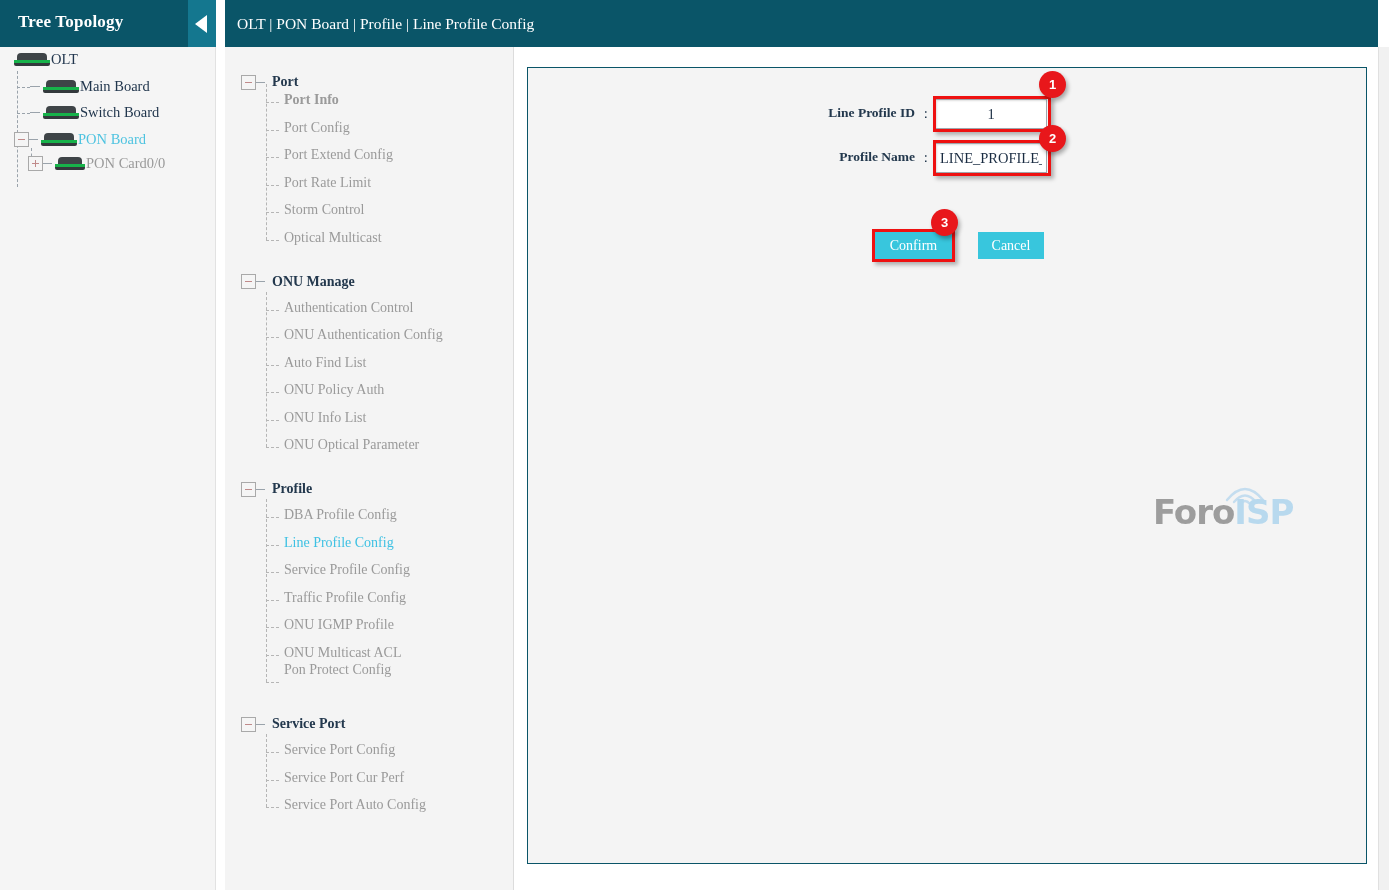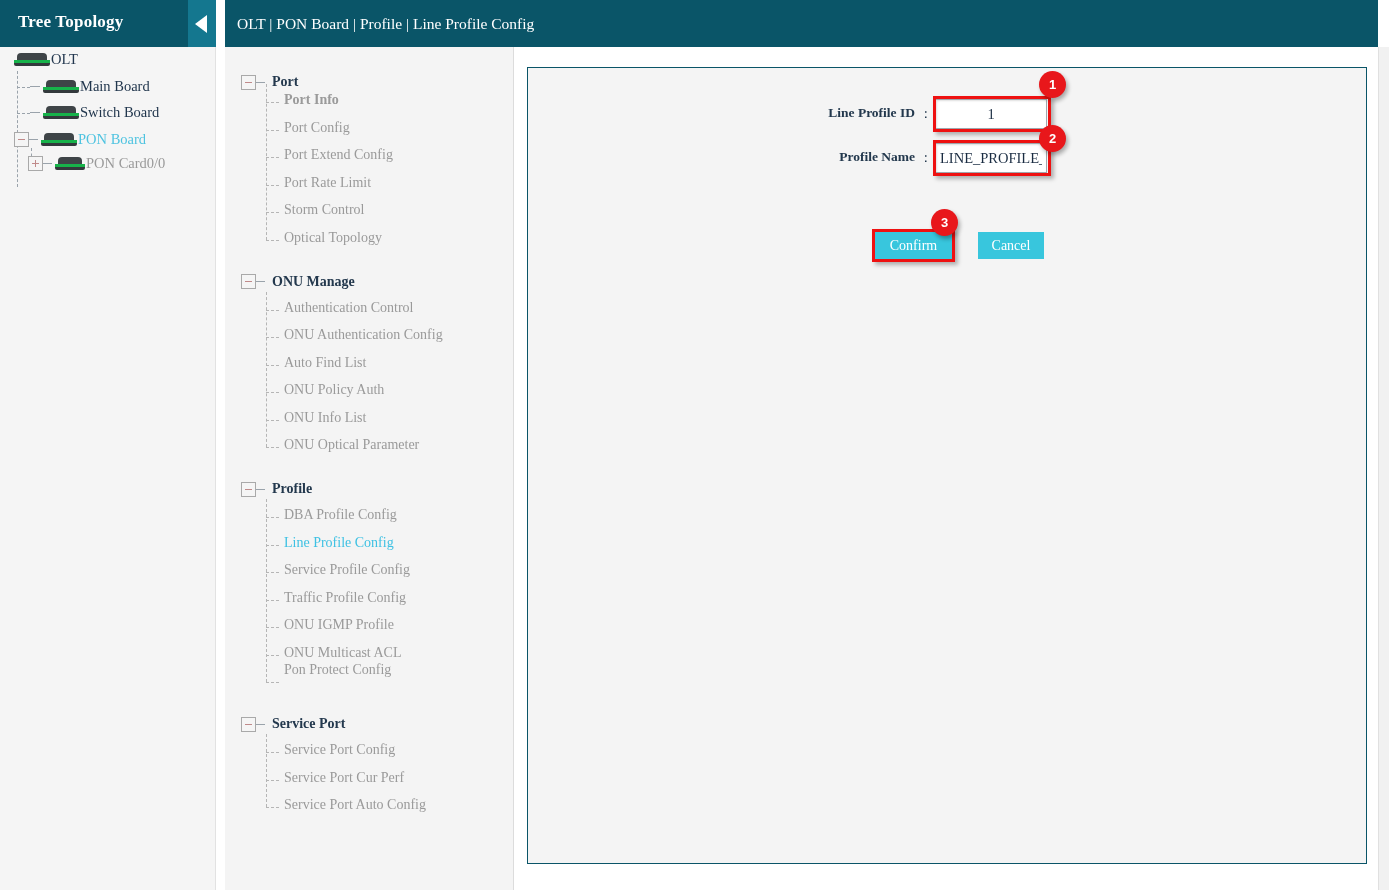--- a/index.html
+++ b/index.html
@@ -228,21 +228,21 @@
         <div class="mitem" style="left: 59px; top: 45px; font-weight: bold;">Port Info</div>
         <div class="connh" style="left: 41px; top: 82.5px;"></div>
         <div class="mitem" style="left: 59px; top: 72.5px;">Port Config</div>
         <div class="connh" style="left: 41px; top: 110px;"></div>
         <div class="mitem" style="left: 59px; top: 100px;">Port Extend Config</div>
         <div class="connh" style="left: 41px; top: 137.5px;"></div>
         <div class="mitem" style="left: 59px; top: 127.5px;">Port Rate Limit</div>
         <div class="connh" style="left: 41px; top: 165px;"></div>
         <div class="mitem" style="left: 59px; top: 155px;">Storm Control</div>
         <div class="connh" style="left: 41px; top: 192.5px;"></div>
-        <div class="mitem" style="left: 59px; top: 182.5px;">Optical Topology</div>
+        <div class="mitem" style="left: 59px; top: 182.5px;">Optical Multicast</div>
         <div class="connv" style="left: 41px; top: 37px; height: 155.5px;"></div>
         <div class="grp" style="left: 16px; top: 224.5px;"><span class="expbox"><span class="h"></span></span><span style="display: inline-block; width: 9px; height: 1px; background: rgb(154, 163, 171); vertical-align: middle;"></span><span class="grp-label">ONU Manage</span></div>
         <div class="connh" style="left: 41px; top: 262.5px;"></div>
         <div class="mitem" style="left: 59px; top: 252.5px;">Authentication Control</div>
         <div class="connh" style="left: 41px; top: 290px;"></div>
         <div class="mitem" style="left: 59px; top: 280px;">ONU Authentication Config</div>
         <div class="connh" style="left: 41px; top: 317.5px;"></div>
         <div class="mitem" style="left: 59px; top: 307.5px;">Auto Find List</div>
         <div class="connh" style="left: 41px; top: 345px;"></div>
         <div class="mitem" style="left: 59px; top: 335px;">ONU Policy Auth</div>
@@ -296,19 +296,27 @@
       </div>
       <div class="hl" style="left:405px; top:72px; width:118px; height:36px;"></div>
       <div class="badge" style="left:511px; top:57px;">2</div>
 
       <button class="btn" style="left:347px; top:164px; width:77px;">Confirm</button>
       <div class="hl" style="left:344px; top:161px; width:83px; height:33px;"></div>
       <div class="badge" style="left:403px; top:141px;">3</div>
 
       <button class="btn" style="left:450px; top:164px; width:66px;">Cancel</button>
 
+      <div id="watermark">
+        <svg style="position:absolute; left:68px; top:-6px;" width="48" height="26" viewBox="0 0 48 26">
+          <path d="M6 20 Q24 -2 42 20" stroke="#c4ddef" stroke-width="2.4" fill="none" stroke-linecap="round"></path>
+          <path d="M13 22 Q24 9 35 22" stroke="#c4ddef" stroke-width="2.4" fill="none" stroke-linecap="round"></path>
+          <path d="M19 24 Q24 18 29 24" stroke="#c4ddef" stroke-width="2.4" fill="none" stroke-linecap="round"></path>
+        </svg>
+        <div id="wm-text"><span class="wm-gray">Foro</span><span class="wm-blue">ISP</span></div>
+      </div>
 
     </div>
   </div>
 
   <div id="scrollbar-track"></div>
 
 </div>
 
 </body></html>

